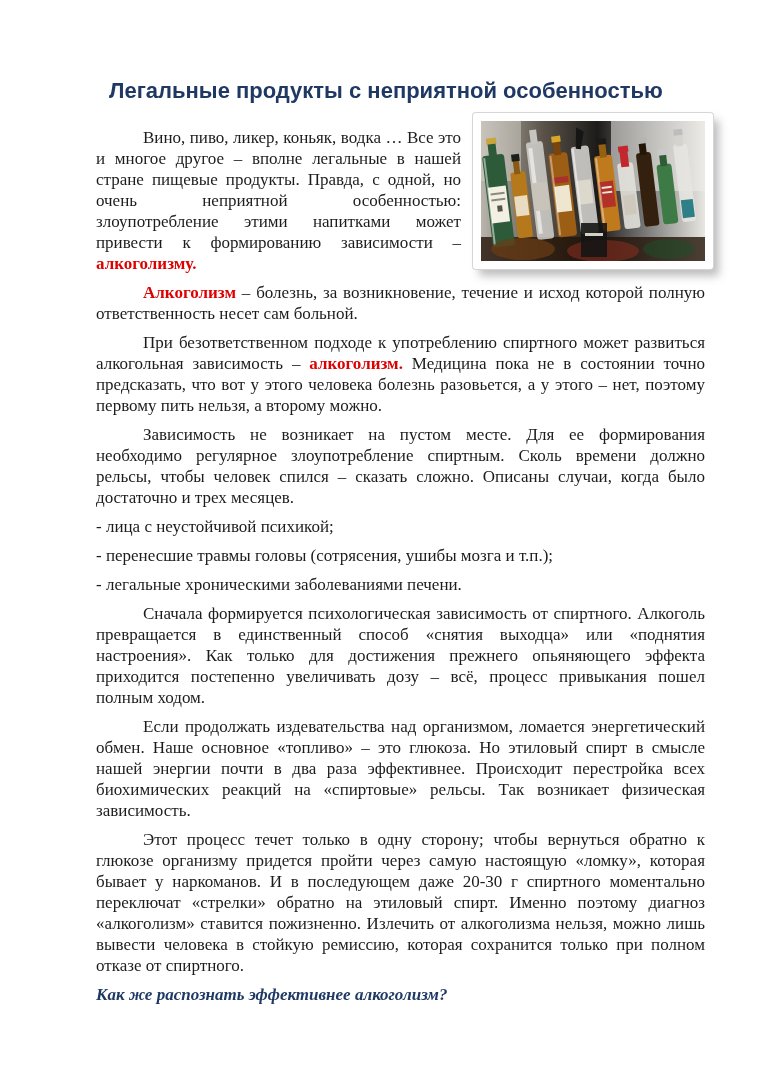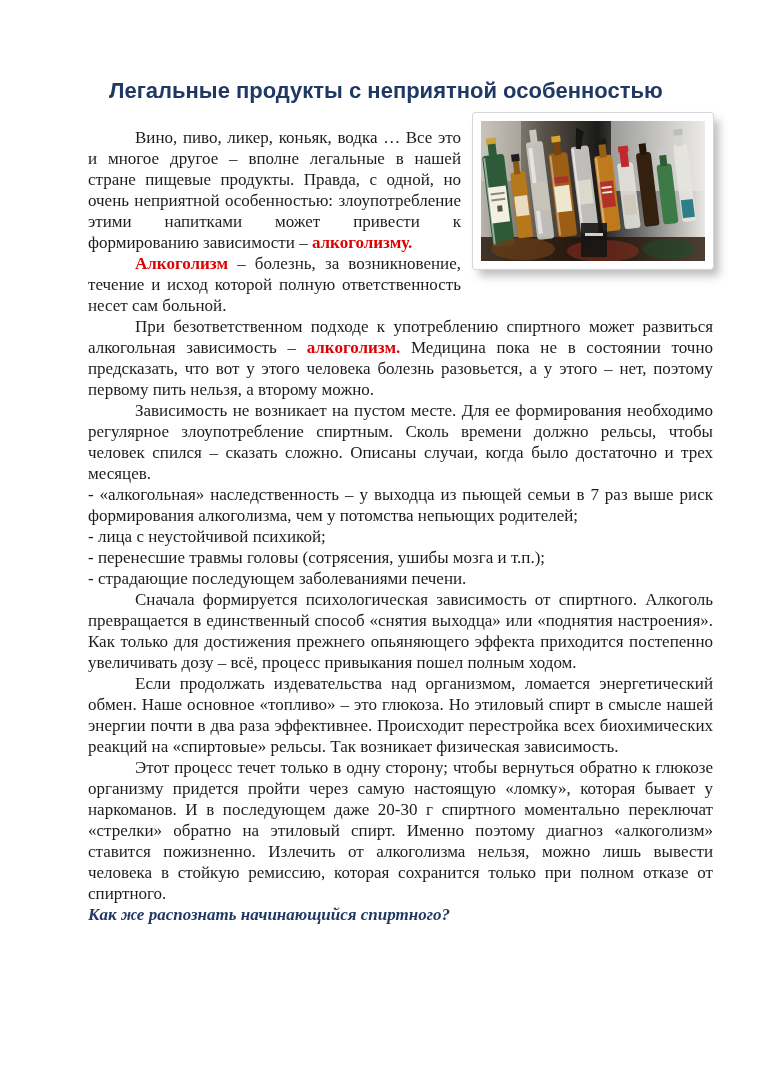--- a/index.html
+++ b/index.html
@@ -23,21 +23,21 @@
     font-size:22px;line-height:26px;
     color:var(--heading-blue);
   }
   .content{
     margin-top:23px;
     font-family:"Liberation Serif",serif;
     font-size:17px;line-height:21px;
     color:var(--body-ink);
     text-align:justify;
   }
-  .content p{margin:0;padding:0;}
+  .content p{margin:8px;padding:0;}
   .indent{text-indent:47px;}
   .red{color:var(--accent-red);font-weight:bold;}
   .question{
     color:var(--heading-blue);
     font-weight:bold;font-style:italic;
   }
   figure.photo{
     float:right;
     margin:-14px 0 8px 12px;
     width:224px;height:140px;
@@ -146,27 +146,26 @@
 
     <p class="indent"><span>Вино, пиво, ликер, коньяк, водка … Все это и многое другое – вполне легальные в нашей стране пищевые продукты. Правда, с одной, но очень неприятной особенностью: злоупотребление этими напитками может привести к формированию зависимости – </span><span class="red">алкоголизму.</span></p>
 
     <p class="indent"><span class="red">Алкоголизм</span><span> – болезнь, за возникновение, течение и исход которой полную ответственность несет сам больной.</span></p>
 
     <p class="indent"><span>При безответственном подходе к употреблению спиртного может развиться алкогольная зависимость – </span><span class="red">алкоголизм.</span><span> Медицина пока не в состоянии точно предсказать, что вот у этого человека болезнь разовьется, а у этого – нет, поэтому первому пить нельзя, а второму можно.</span></p>
 
     <p class="indent">Зависимость не возникает на пустом месте. Для ее формирования необходимо регулярное злоупотребление спиртным. Сколь времени должно рельсы, чтобы человек спился – сказать сложно. Описаны случаи, когда было достаточно и трех месяцев.</p>
 
 
-    <p>- «алкогольная» наследственность – у выходца из пьющей семьи в 7 раз выше риск формирования алкоголизма, чем у потомства непьющих родителей;</p>
     <p>- лица с неустойчивой психикой;</p>
     <p>- перенесшие травмы головы (сотрясения, ушибы мозга и т.п.);</p>
-    <p>- страдающие последующем заболеваниями печени.</p>
+    <p>- легальные хроническими заболеваниями печени.</p>
 
     <p class="indent">Сначала формируется психологическая зависимость от спиртного. Алкоголь превращается в единственный способ «снятия выходца» или «поднятия настроения». Как только для достижения прежнего опьяняющего эффекта приходится постепенно увеличивать дозу – всё, процесс привыкания пошел полным ходом.</p>
 
     <p class="indent">Если продолжать издевательства над организмом, ломается энергетический обмен. Наше основное «топливо» – это глюкоза. Но этиловый спирт в смысле нашей энергии почти в два раза эффективнее. Происходит перестройка всех биохимических реакций на «спиртовые» рельсы. Так возникает физическая зависимость.</p>
 
     <p class="indent">Этот процесс течет только в одну сторону; чтобы вернуться обратно к глюкозе организму придется пройти через самую настоящую «ломку», которая бывает у наркоманов. И в последующем даже 20-30 г спиртного моментально переключат «стрелки» обратно на этиловый спирт. Именно поэтому диагноз «алкоголизм» ставится пожизненно. Излечить от алкоголизма нельзя, можно лишь вывести человека в стойкую ремиссию, которая сохранится только при полном отказе от спиртного.</p>
 
-    <p class="question">Как же распознать начинающийся спиртного?</p>
+    <p class="question">Как же распознать эффективнее алкоголизм?</p>
 
   </main>
 </div>
 
 </body></html>

